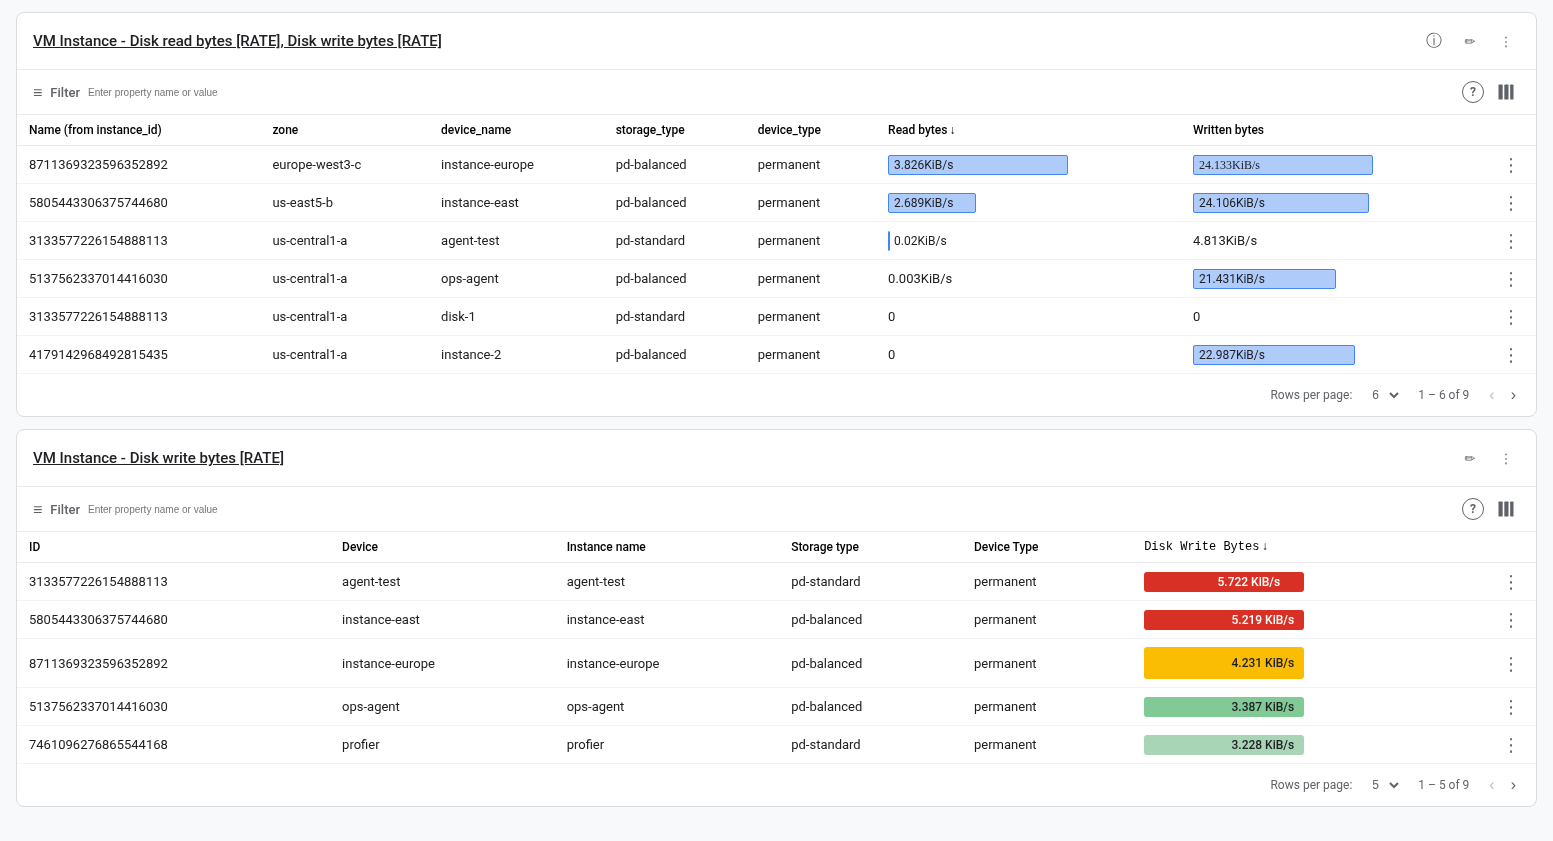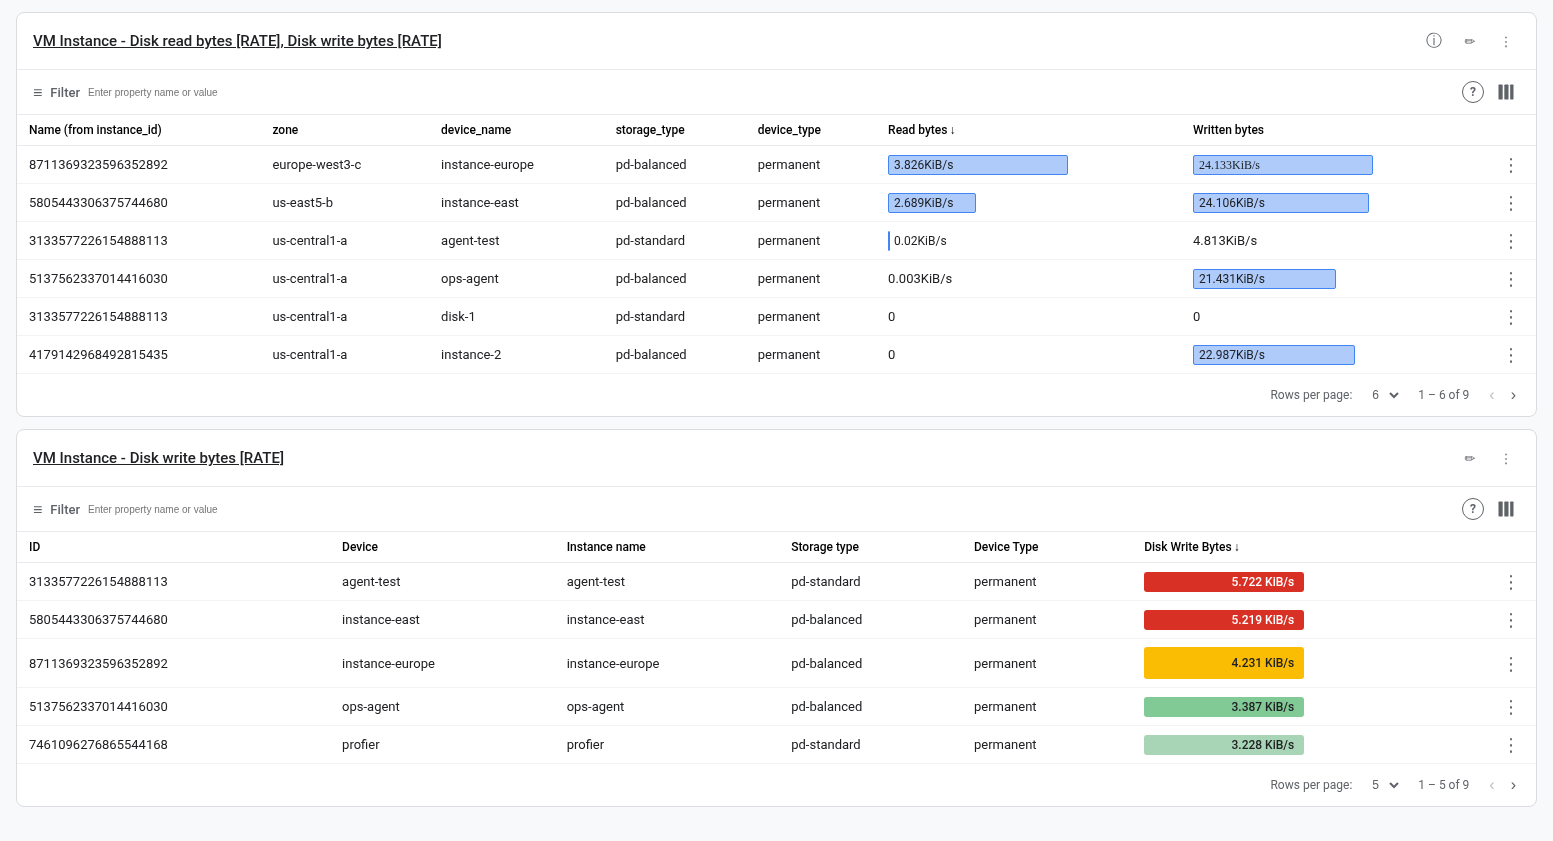--- a/index.html
+++ b/index.html
@@ -350,38 +350,38 @@
     </div>
   </div>
   <table>
     <thead>
       <tr>
         <th><span>ID</span></th>
         <th><span>Device</span></th>
         <th><span>Instance name</span></th>
         <th><span>Storage type</span></th>
         <th><span>Device Type</span></th>
-        <th style="cursor:pointer;">
+        <th style="cursor:pointer;font-family:Liberation Mono, monospace;">
           <span class="th-sort">
             <span>Disk Write Bytes</span>
             <span>↓</span>
           </span>
         </th>
         <th style="width:32px;"></th>
       </tr>
     </thead>
     <tbody id="panel2-tbody">
     <tr>
     <td>3133577226154888113</td>
     <td>agent-test</td>
     <td>agent-test</td>
     <td>pd-standard</td>
     <td>permanent</td>
     <td style="min-width:180px;">
-      <div style="background:#d93025;color:#fff;padding:3px 10px;border-radius:3px;font-size:12px;font-weight:500;display:inline-block;min-width:160px;text-align:right;">
+      <div style="background:#d93025;color:#fff;padding:3px 24px;border-radius:3px;font-size:12px;font-weight:500;display:inline-block;min-width:160px;text-align:right;">
         5.722  KiB/s
       </div>
     </td>
     <td><span class="three-dot">⋮</span></td>
   </tr>
         <tr>
     <td>5805443306375744680</td>
     <td>instance-east</td>
     <td>instance-east</td>
     <td>pd-balanced</td>

